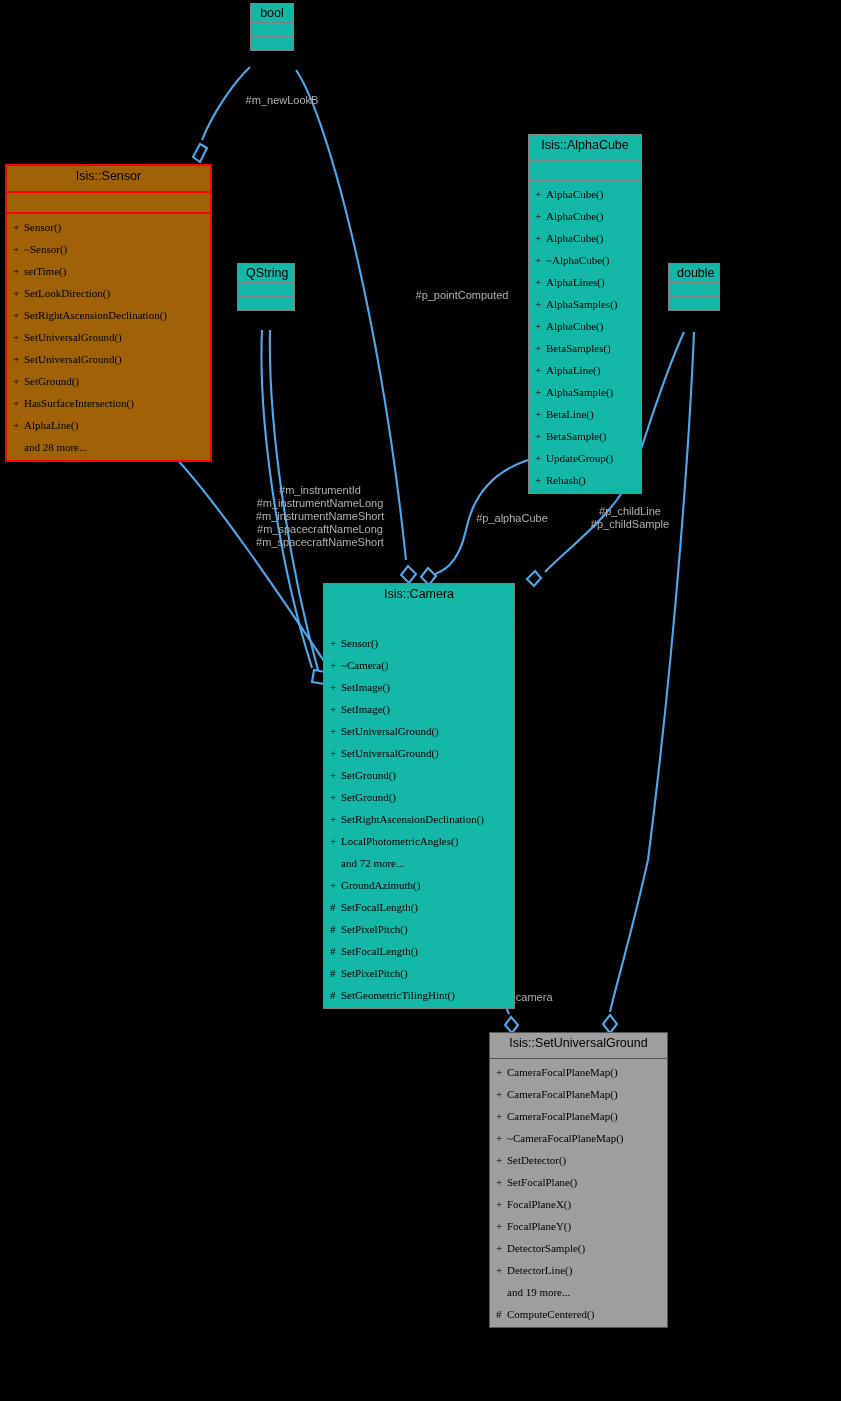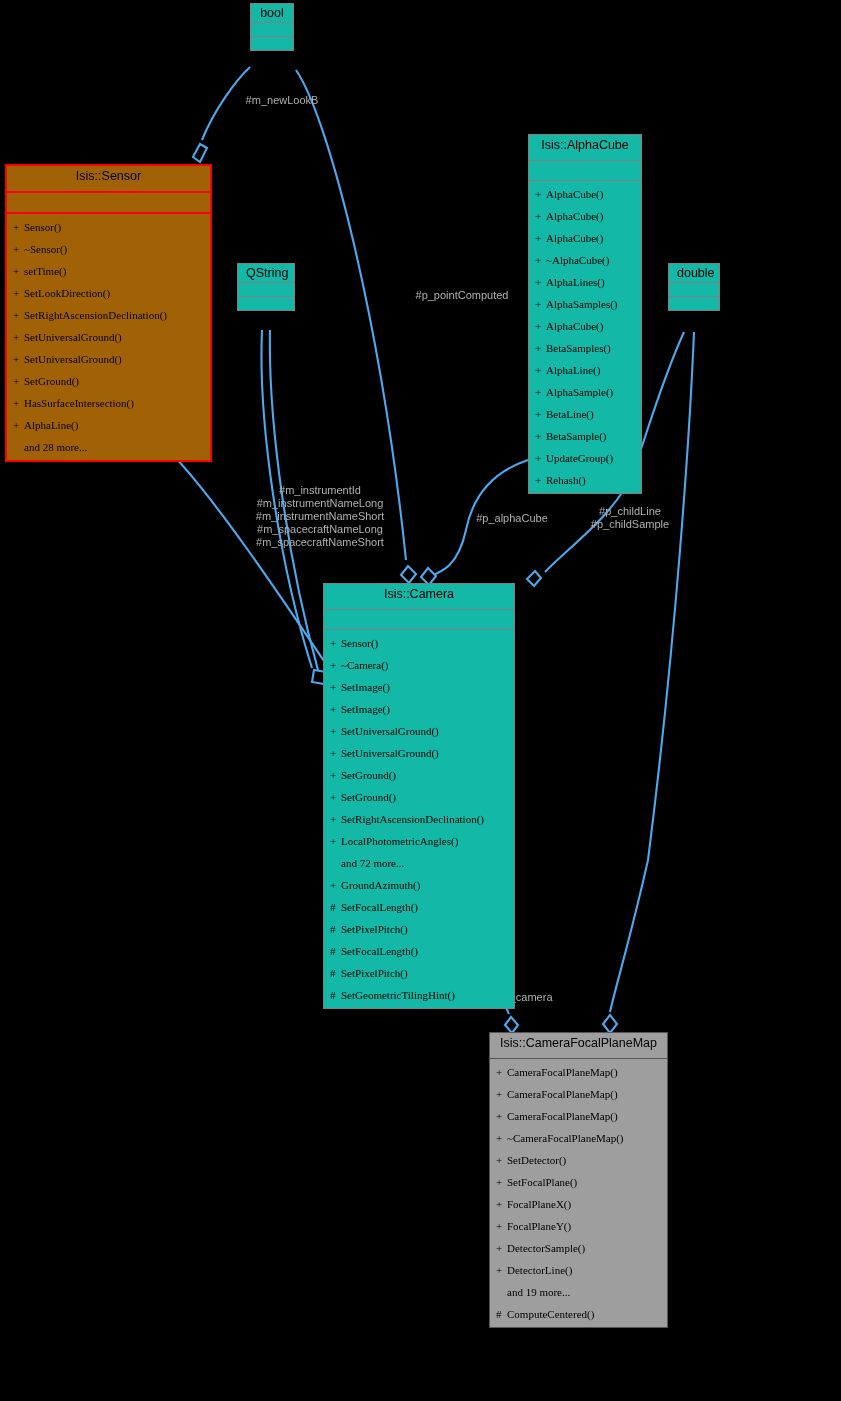--- a/index.html
+++ b/index.html
@@ -253,21 +253,21 @@
         <div class="row"><span class="vis">+</span><span>GroundAzimuth()</span></div>
         <div class="row"><span class="vis">#</span><span>SetFocalLength()</span></div>
         <div class="row"><span class="vis">#</span><span>SetPixelPitch()</span></div>
         <div class="row"><span class="vis">#</span><span>SetFocalLength()</span></div>
         <div class="row"><span class="vis">#</span><span>SetPixelPitch()</span></div>
         <div class="row"><span class="vis">#</span><span>SetGeometricTilingHint()</span></div>
       </div>
   </div>
 
   <div class="node gray" style="left:489px; top:1032px; width:179px;">
-    <div class="title">Isis::CameraFocalPlaneMap</div>
+    <div class="title">Isis::SetUniversalGround</div>
     <div class="compartment">
         <div class="row"><span class="vis">+</span><span>CameraFocalPlaneMap()</span></div>
         <div class="row"><span class="vis">+</span><span>CameraFocalPlaneMap()</span></div>
         <div class="row"><span class="vis">+</span><span>CameraFocalPlaneMap()</span></div>
         <div class="row"><span class="vis">+</span><span>~CameraFocalPlaneMap()</span></div>
         <div class="row"><span class="vis">+</span><span>SetDetector()</span></div>
         <div class="row"><span class="vis">+</span><span>SetFocalPlane()</span></div>
         <div class="row"><span class="vis">+</span><span>FocalPlaneX()</span></div>
         <div class="row"><span class="vis">+</span><span>FocalPlaneY()</span></div>
         <div class="row"><span class="vis">+</span><span>DetectorSample()</span></div>

